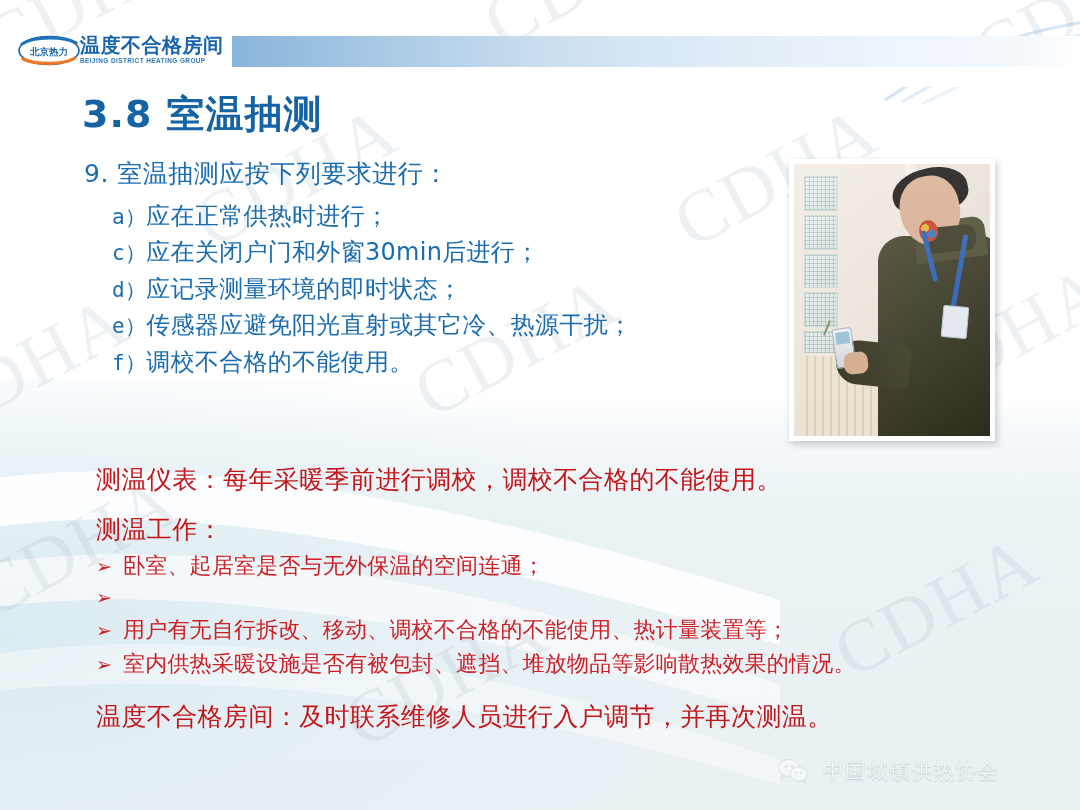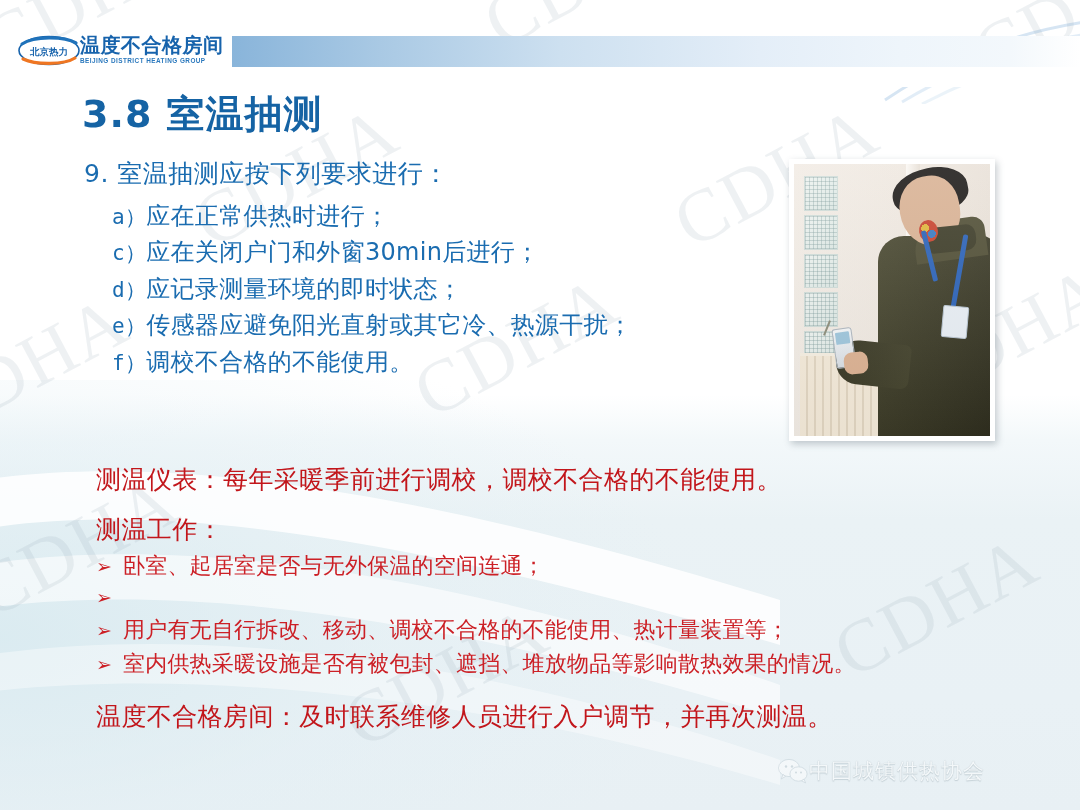--- a/index.html
+++ b/index.html
@@ -349,21 +349,21 @@
     position: absolute; inset: 0;
     background: linear-gradient(to bottom, rgba(255,255,255,0.12), rgba(0,0,0,0.04));
   }
 
   
   .account {
     position: absolute;
     left: 778px; top: 757px;
     display: flex;
     align-items: center;
-    gap: 1px;
+    gap: 15px;
     opacity: 0.5;
   }
   .wechat-icon { width: 30px; height: 26px; flex: none; }
   .account-name {
     font-family: "DejaVu Sans", sans-serif;
     font-size: 21px;
     color: #ffffff;
     text-shadow: 0 0 1px rgba(120,140,150,0.95), 0 1px 1px rgba(120,140,150,0.6);
     letter-spacing: 1px;
     white-space: nowrap;

